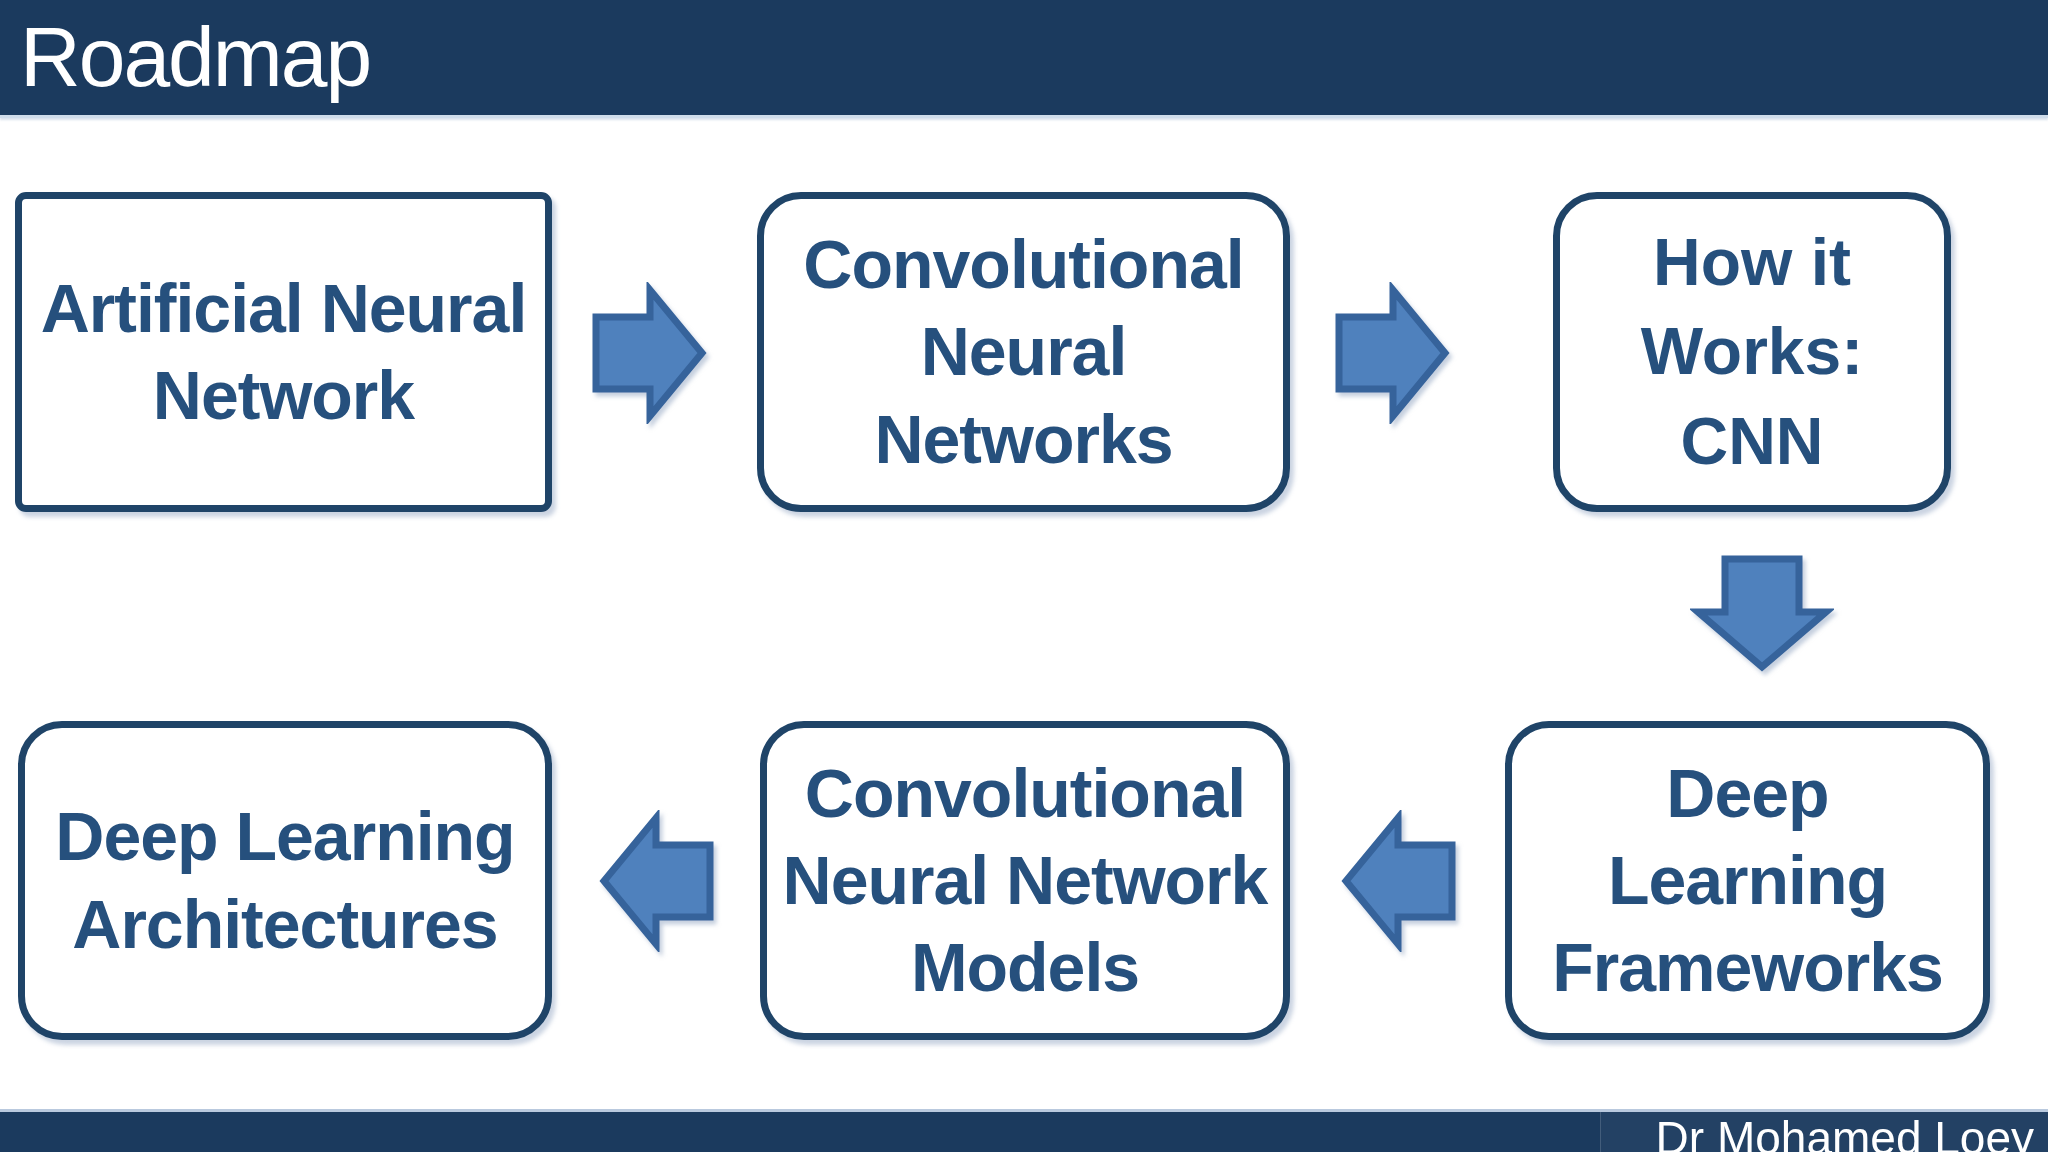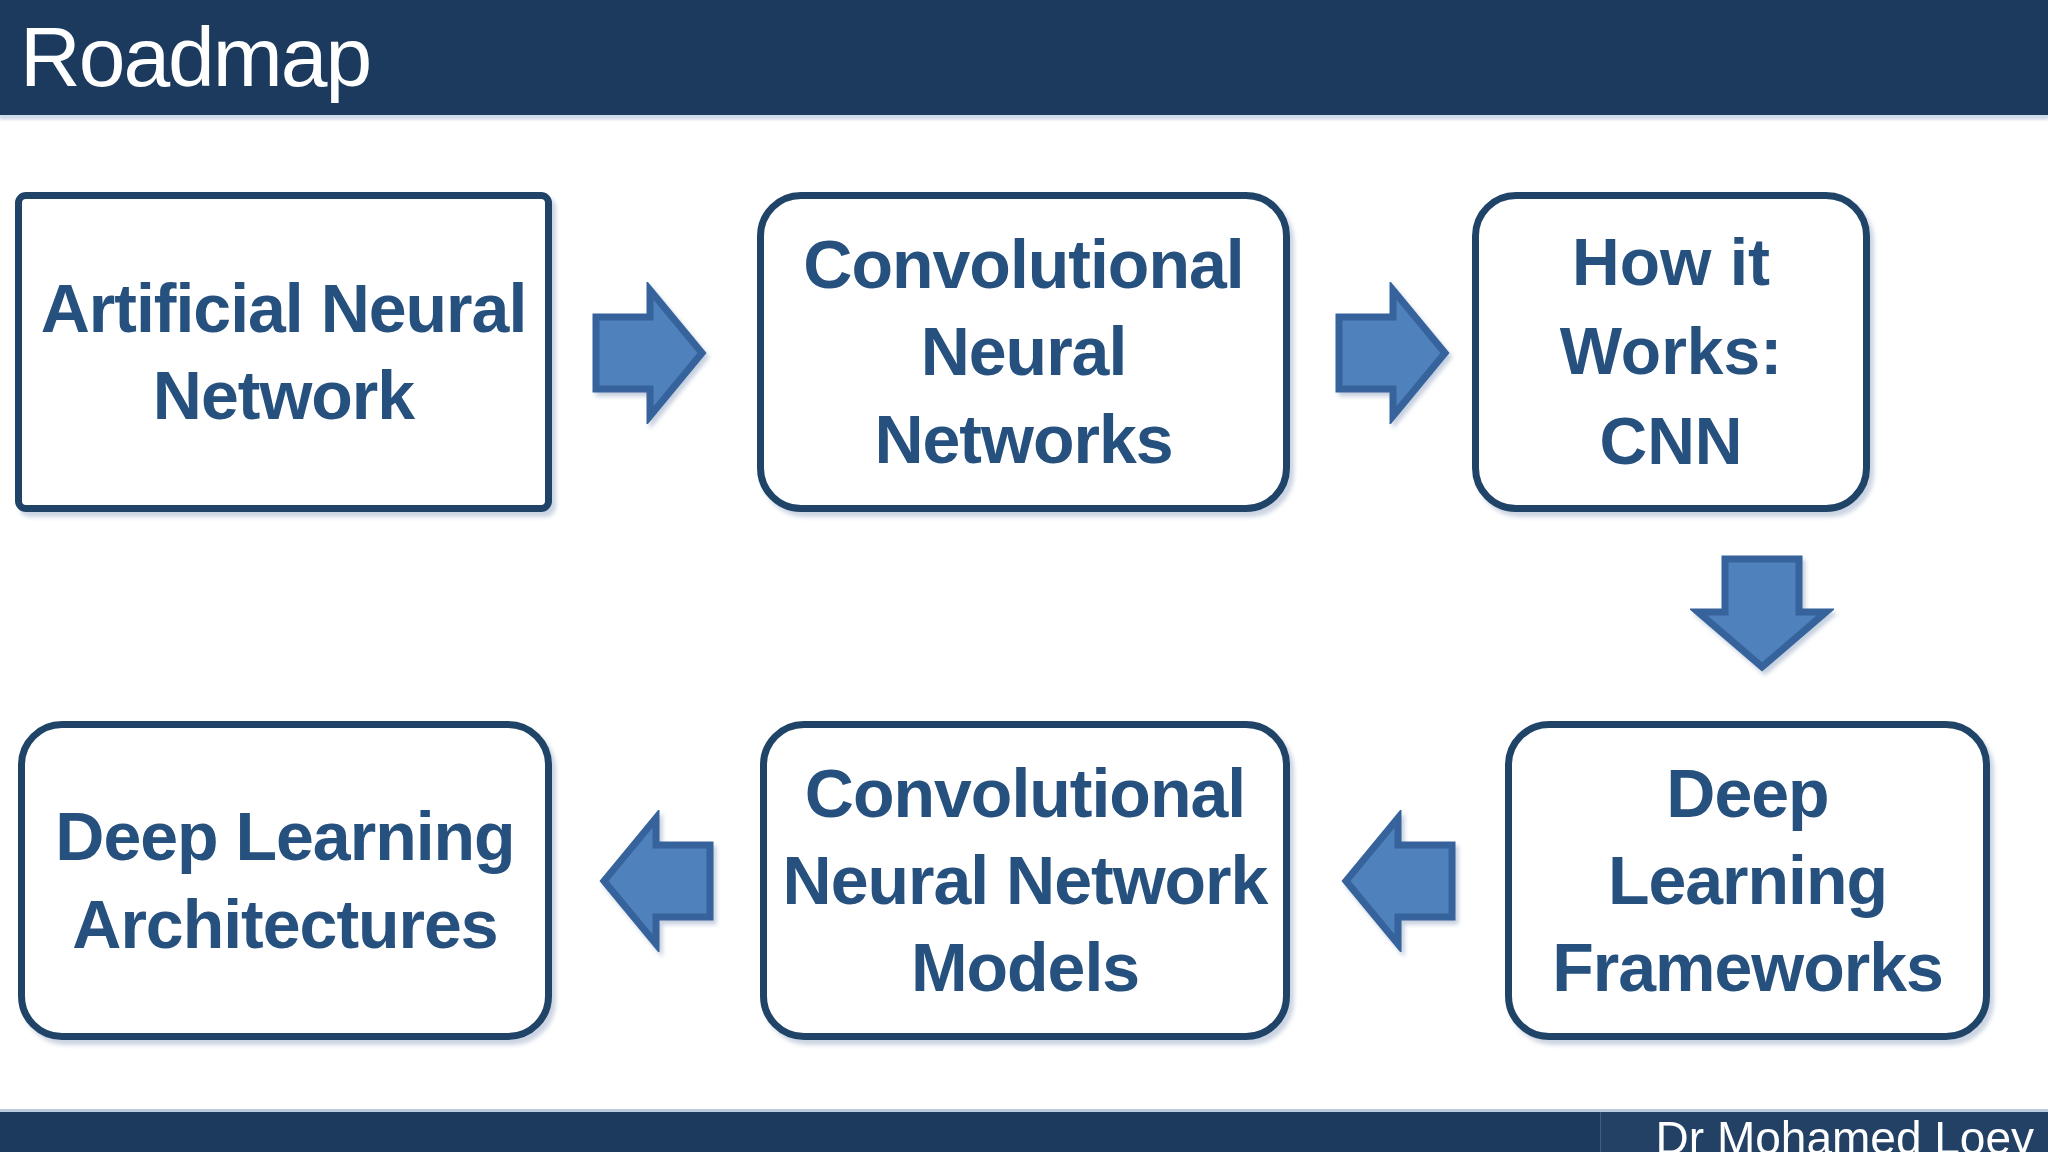--- a/index.html
+++ b/index.html
@@ -75,21 +75,21 @@
     padding: 0 8px;
   }
   .node.alt .label {       
     font-size: 66px;
     letter-spacing: 0px;
     line-height: 1.35;
   }
 
   #box-ann  { left: 15px;   top: 192px; width: 537px; height: 320px; border-radius: 11px; }
   #box-cnn  { left: 757px;  top: 192px; width: 533px; height: 320px; }
-  #box-how  { left: 1472px; top: 192px; width: 398px; height: 320px; }
+  #box-how  { left: 1553px; top: 192px; width: 398px; height: 320px; }
   #box-dla  { left: 18px;   top: 721px; width: 534px; height: 319px; }
   #box-cnnm { left: 760px;  top: 721px; width: 530px; height: 319px; }
   #box-dlf  { left: 1505px; top: 721px; width: 485px; height: 319px; }
 
   
   .arrow { position: absolute; filter: drop-shadow(3px 4px 2px rgba(140,160,190,0.5)); }
   #arrow-r1   { left: 592px;  top: 282px; }
   #arrow-r2   { left: 1335px; top: 282px; }
   #arrow-down { left: 1690px; top: 555px; }
   #arrow-l1   { left: 598px;  top: 810px; }

